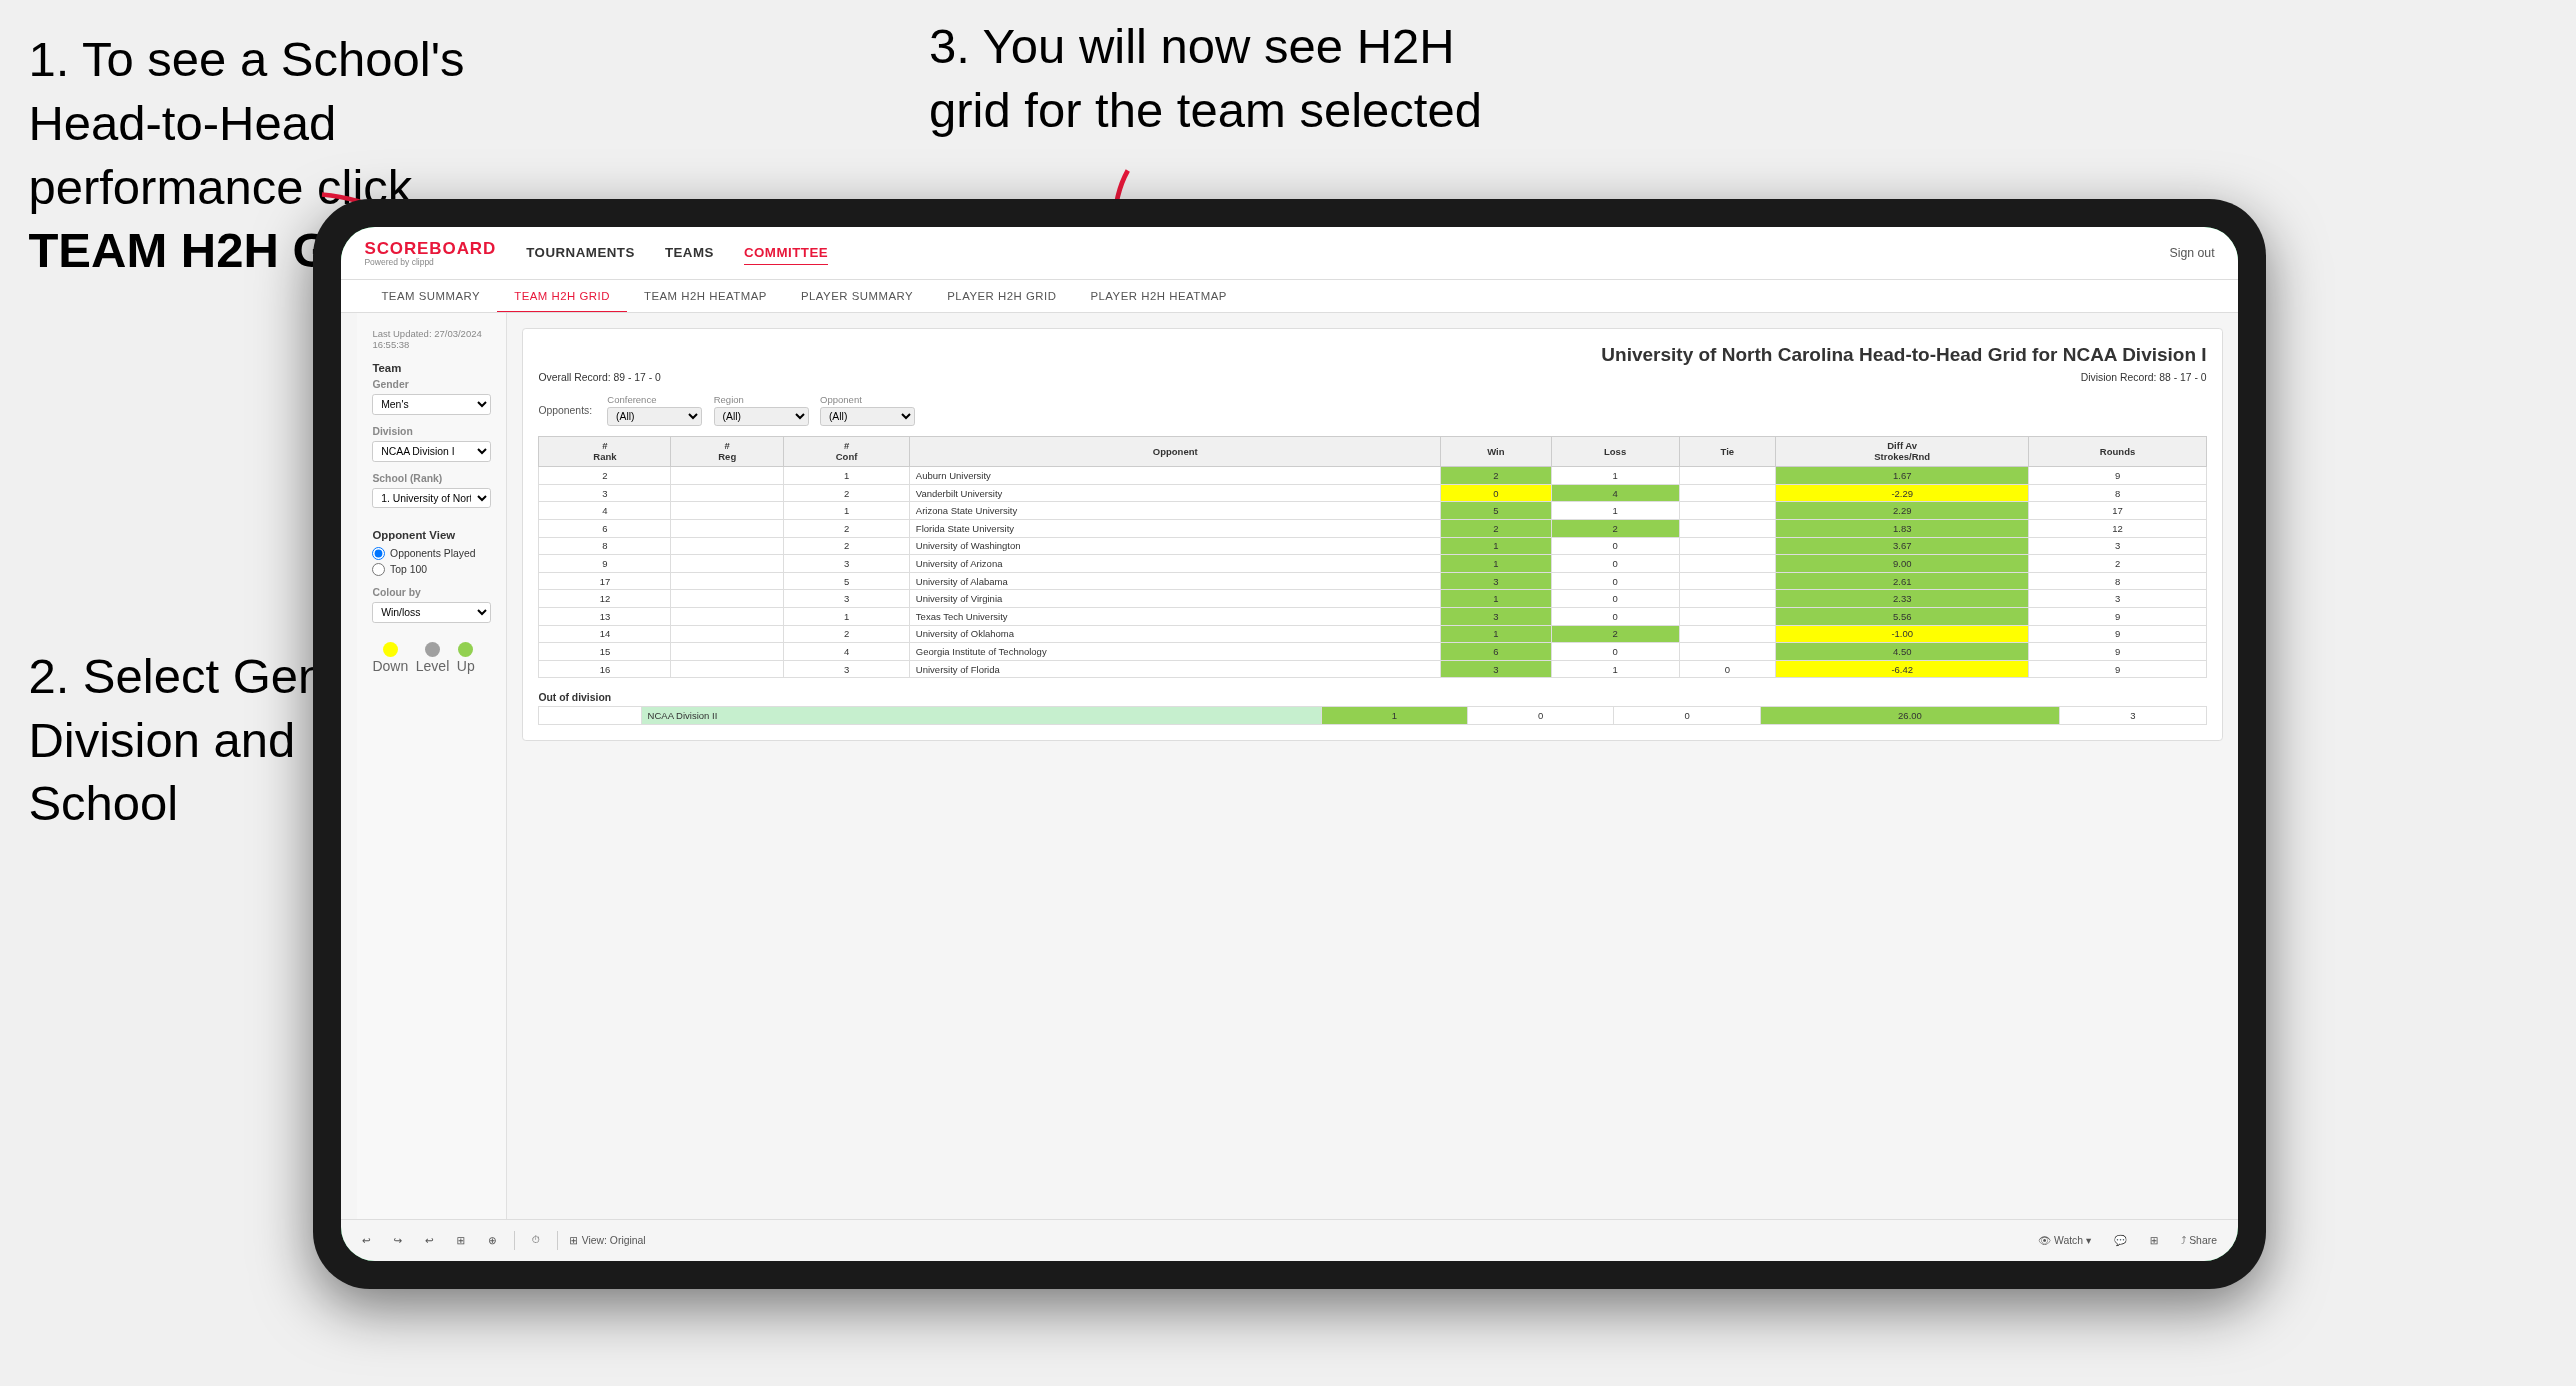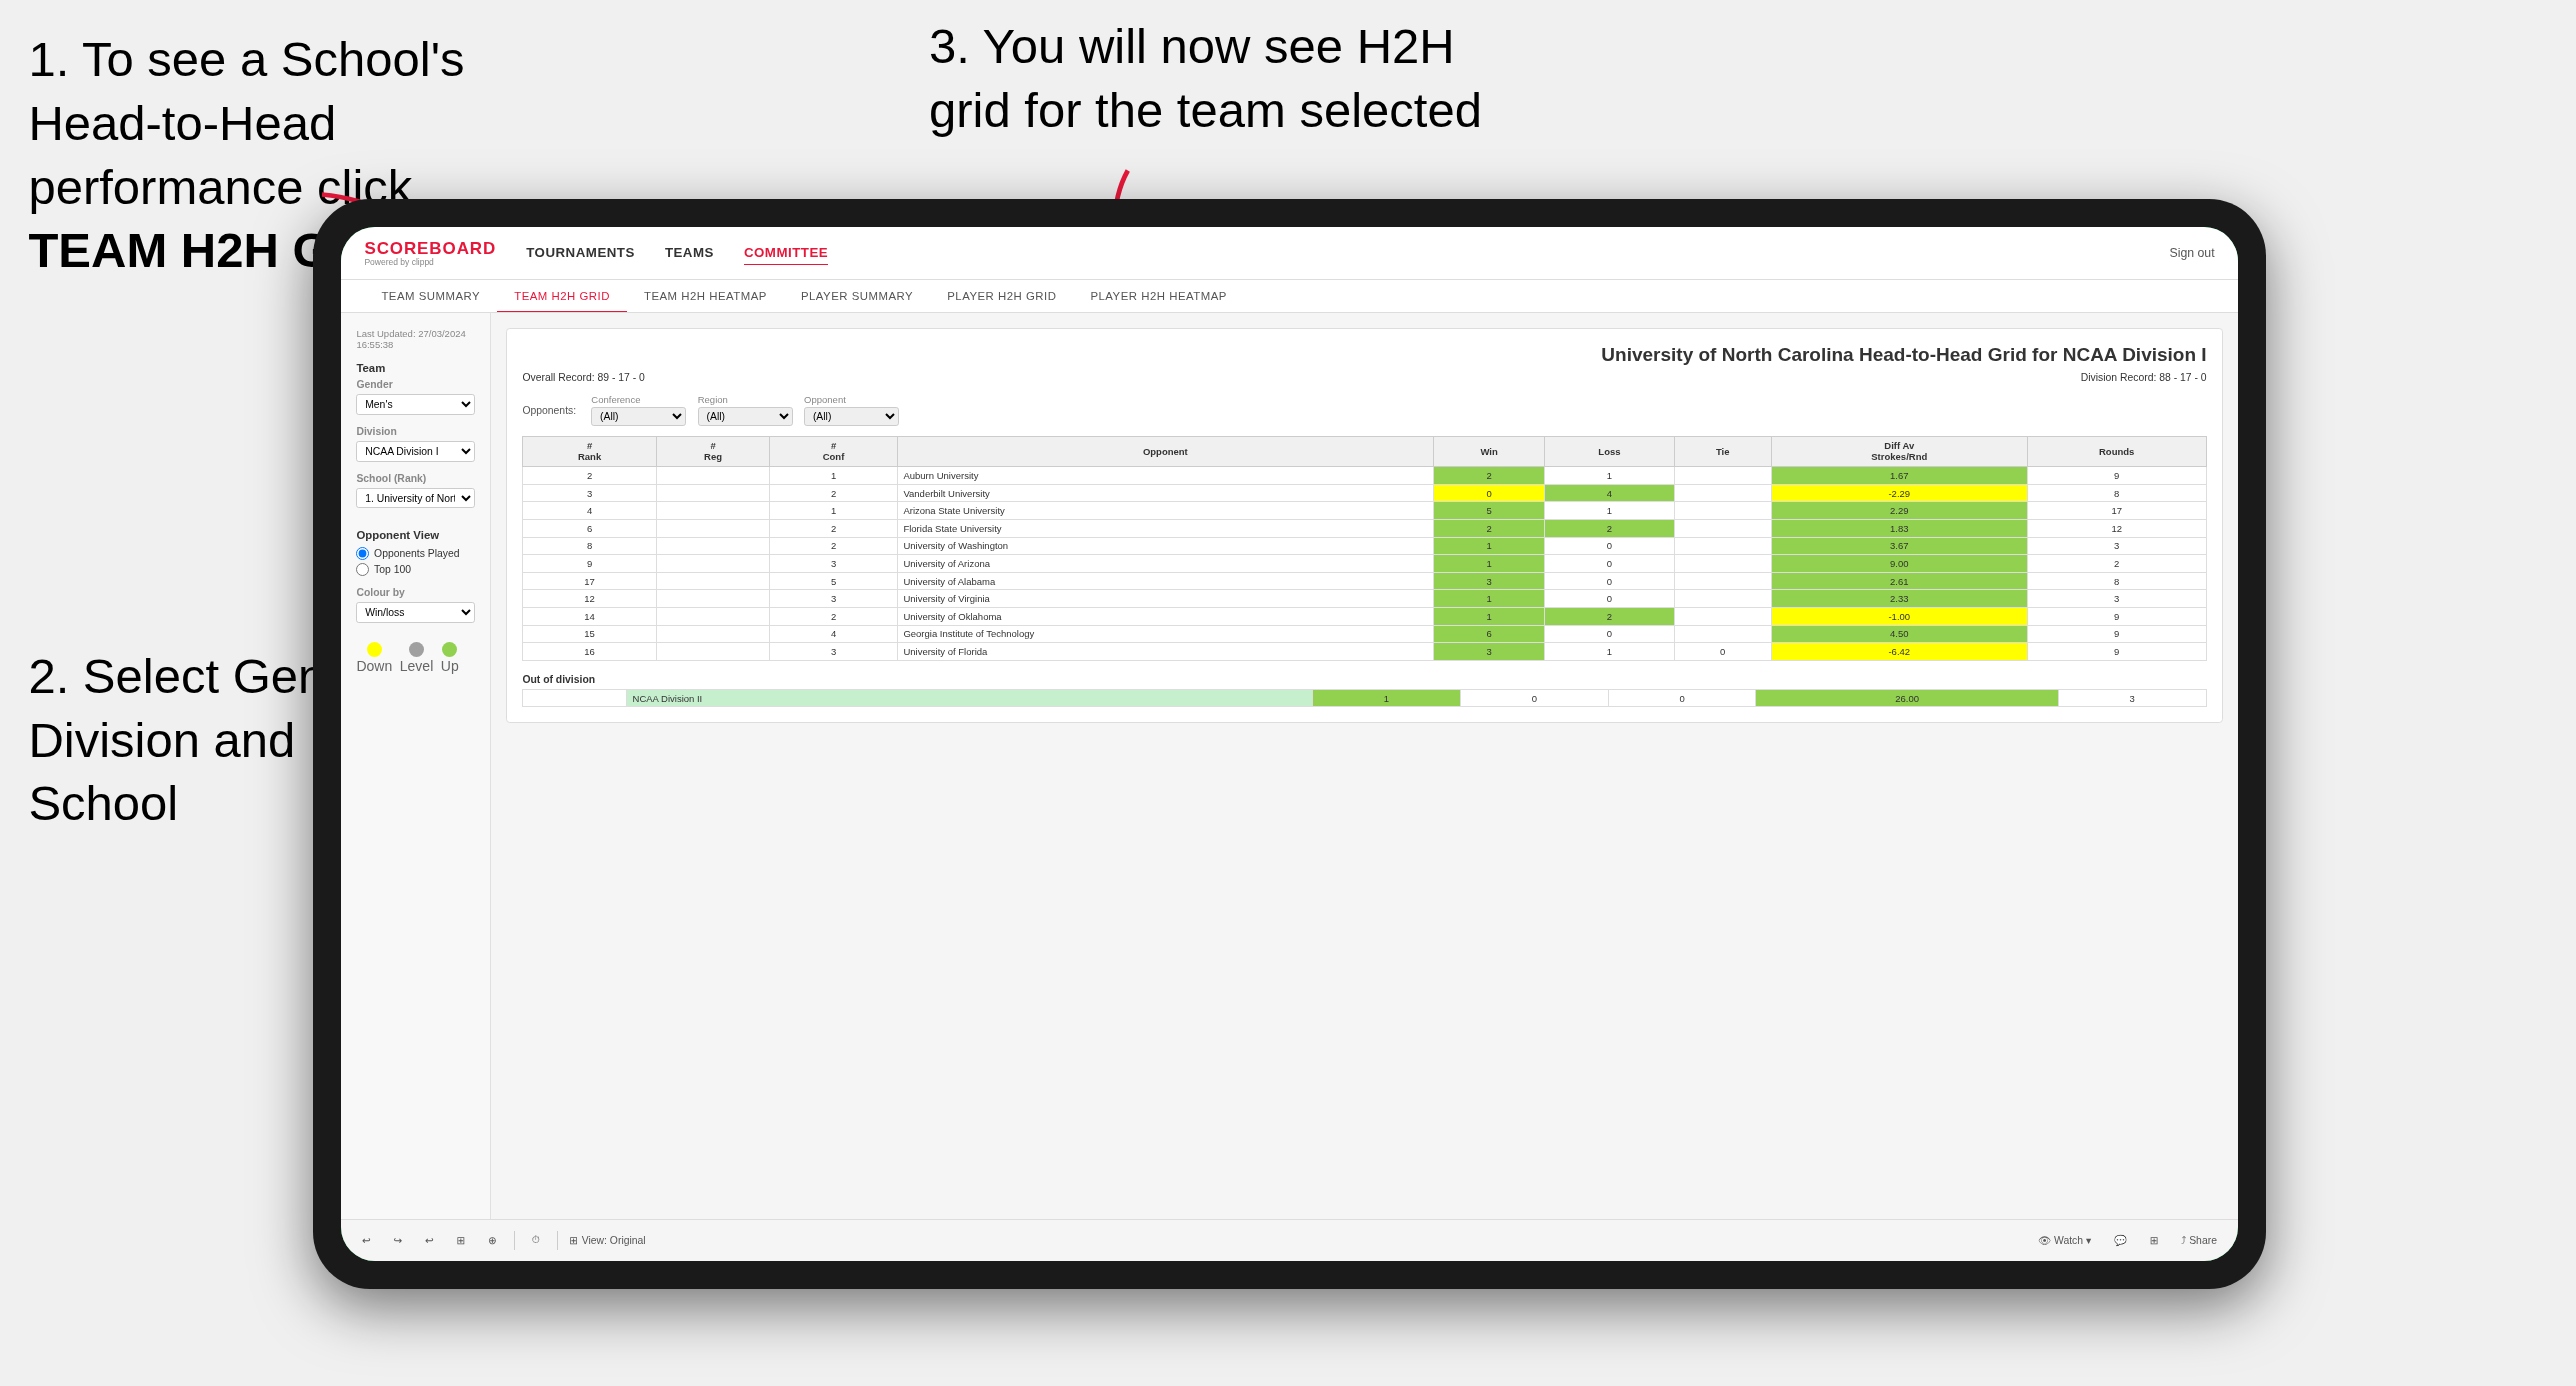--- a/index.html
+++ b/index.html
@@ -147,20 +147,21 @@
     }
 
     
     .left-panel {
       width: 150px;
       background: #f8f8f8;
       border-right: 0.9px solid #e0e0e0;
       padding: 15px;
       flex-shrink: 0;
       font-size: 11.4px;
+      margin-left: 16px;
     }
 
     .panel-label {
       font-size: 10.4px;
       color: #888;
       margin-bottom: 3.8px;
       font-weight: 600;
     }
     .panel-value {
       font-size: 10.4px;
@@ -606,20 +607,31 @@
       <td></td>
       <td>3</td>
       <td class="name-col">University of Virginia</td>
       <td class="cell-green">1</td>
       <td class="">0</td>
       <td></td>
       <td class="cell-green">2.33</td>
       <td>3</td>
     </tr>
                 <tr>
+      <td>13</td>
+      <td></td>
+      <td>1</td>
+      <td class="name-col">Texas Tech University</td>
+      <td class="cell-green">3</td>
+      <td class="">0</td>
+      <td></td>
+      <td class="cell-green">5.56</td>
+      <td>9</td>
+    </tr>
+                <tr>
       <td>14</td>
       <td></td>
       <td>2</td>
       <td class="name-col">University of Oklahoma</td>
       <td class="cell-green">1</td>
       <td class="cell-green">2</td>
       <td></td>
       <td class="cell-yellow">-1.00</td>
       <td>9</td>
     </tr>

